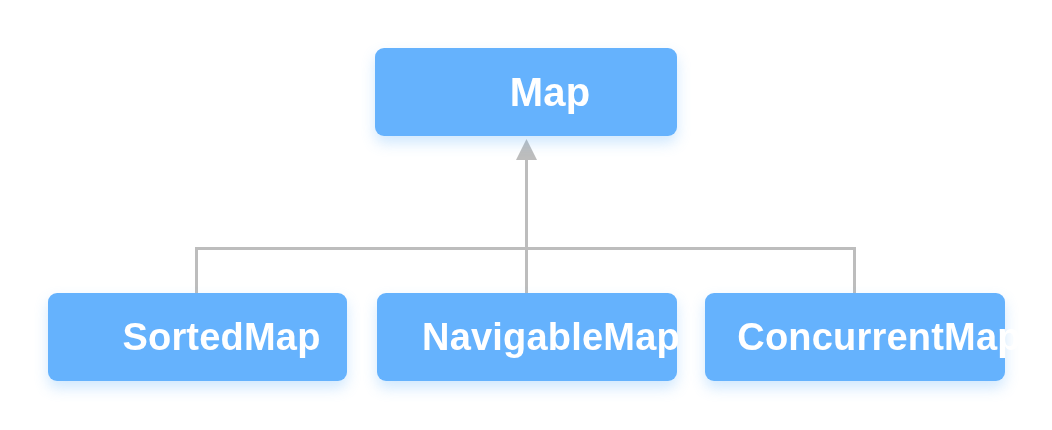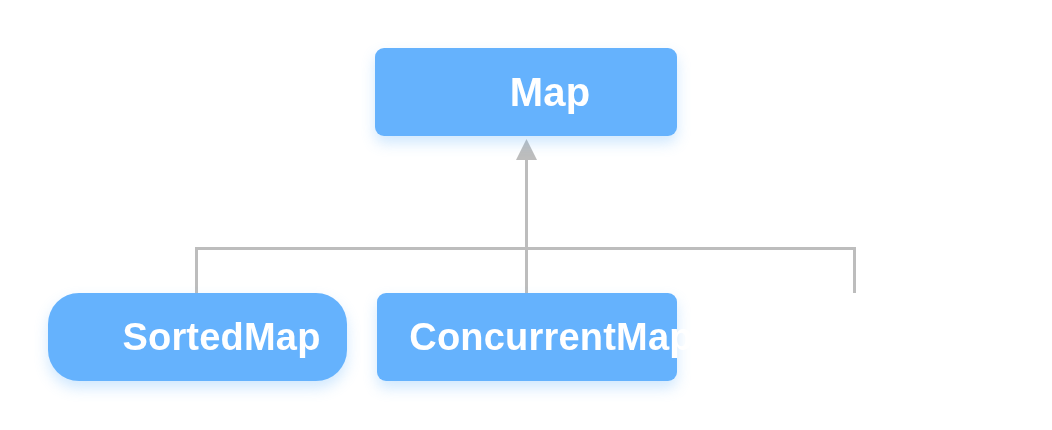--- a/index.html
+++ b/index.html
@@ -48,21 +48,20 @@
     height: 88px;
   }
   #node-map .node-label { font-size: 40px; }
 
   
   #node-sortedmap {
     left: 48px;
     top: 293px;
     width: 299px;
     height: 88px;
-    border-radius: 31px;
   }
   #node-navigablemap {
     left: 377px;
     top: 293px;
     width: 300px;
     height: 88px;
   }
   #node-concurrentmap {
     left: 705px;
     top: 293px;
@@ -117,17 +116,20 @@
 
   <div class="node" id="node-map">
     <span class="node-label">Map</span>
   </div>
 
   <div class="node" id="node-sortedmap">
     <span class="node-label">SortedMap</span>
   </div>
 
   <div class="node" id="node-navigablemap">
+    <span class="node-label">NavigableMap</span>
+  </div>
+
+  <div class="node" id="node-concurrentmap">
     <span class="node-label">ConcurrentMap</span>
   </div>
-
 
 </div>
 
 </body></html>

